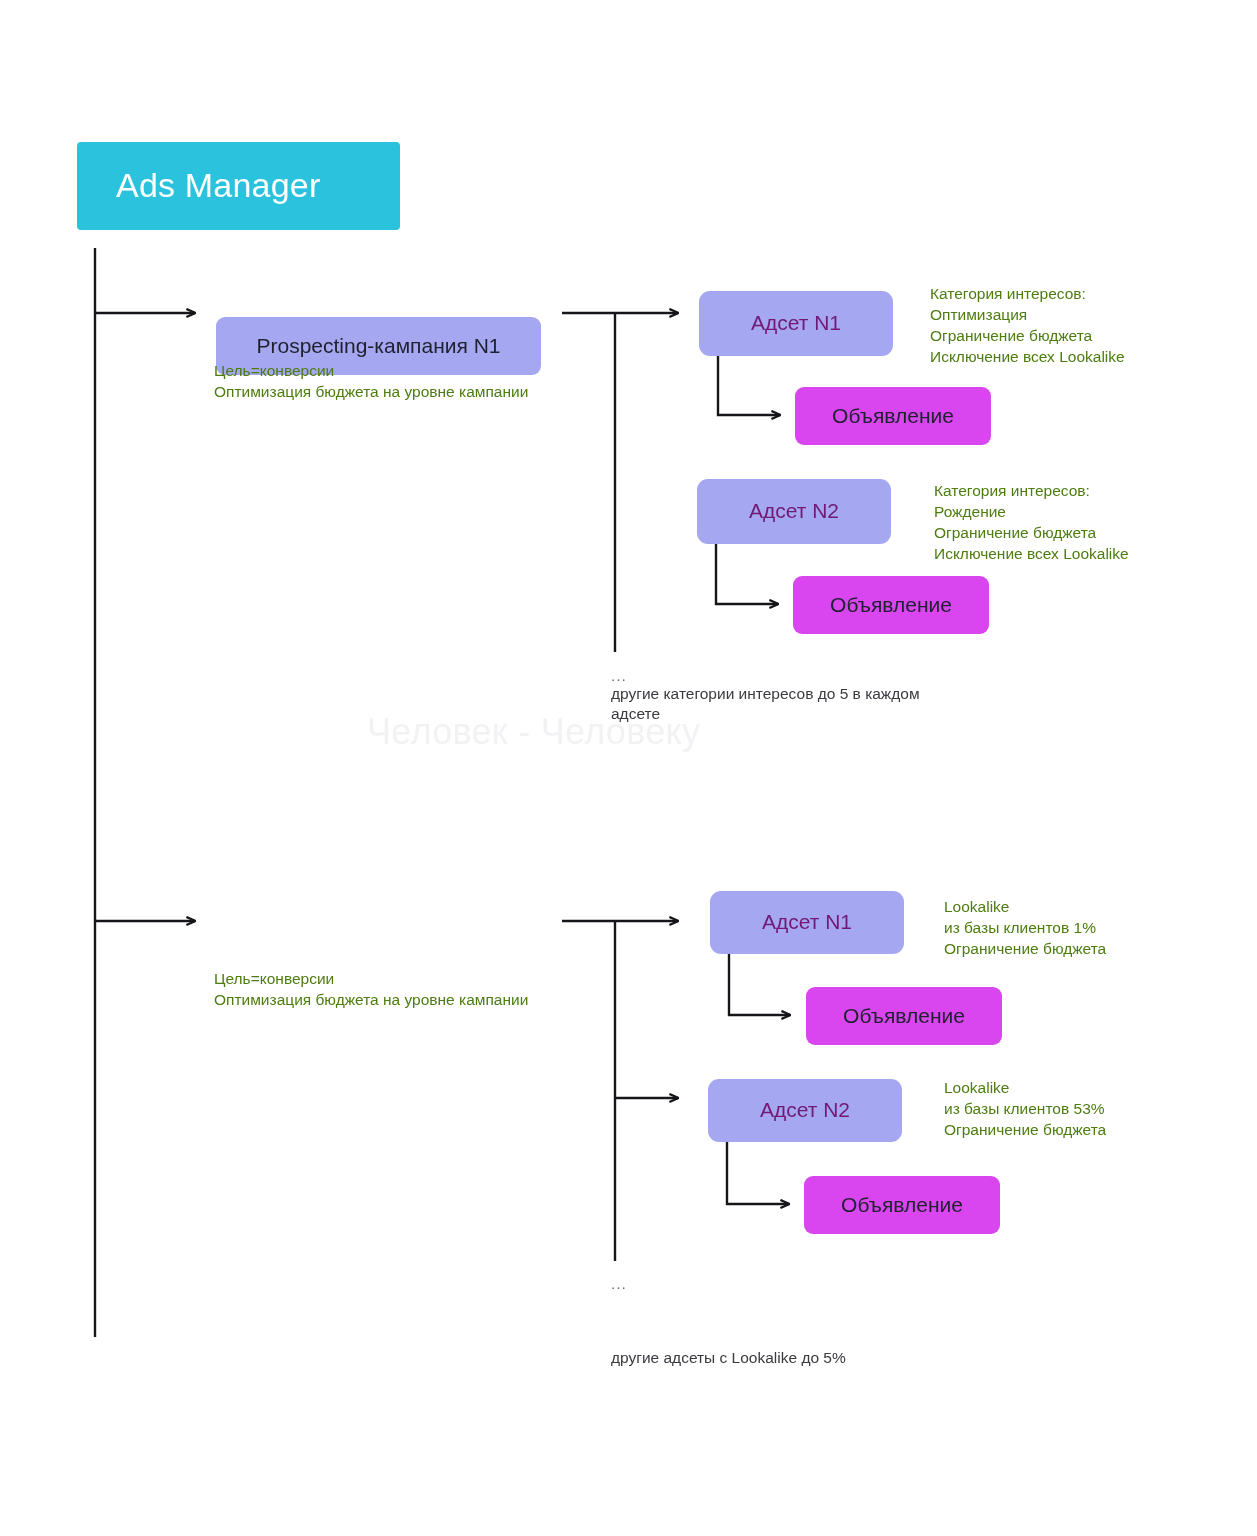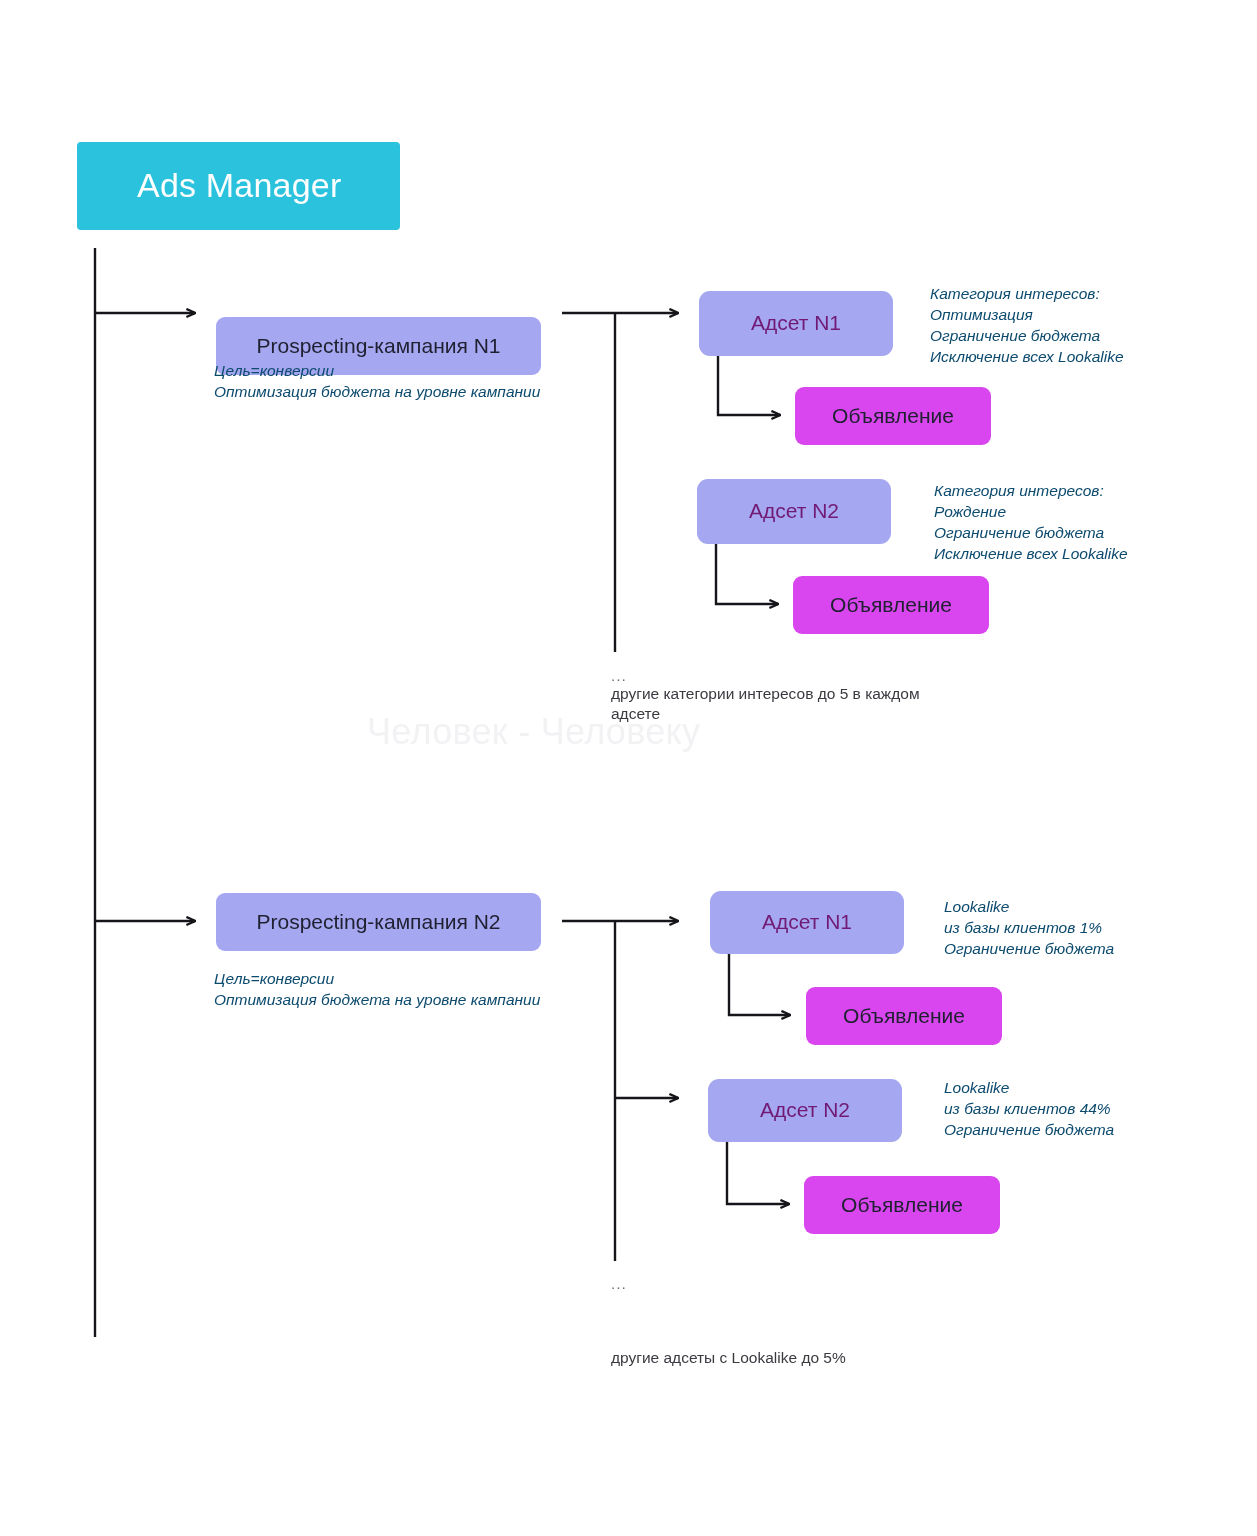--- a/index.html
+++ b/index.html
@@ -52,21 +52,21 @@
     line-height: 1.15;
   }
 
   .node-root {
     background: #2ac2dd;
     color: #ffffff;
     font-size: 34px;
     font-weight: 400;
     letter-spacing: 0.2px;
     justify-content: flex-start;
-    padding-left: 60px;
+    padding-left: 39px;
     border-radius: 4px;
   }
 
   .node-campaign {
     background: #a5a7f0;
     color: #1f2030;
     font-size: 21px;
     border-radius: 9px;
   }
 
@@ -82,23 +82,22 @@
     color: #1f2030;
     font-size: 21px;
     border-radius: 9px;
   }
 
   
   .annotation {
     position: absolute;
     font-size: 15.5px;
     line-height: 1.32;
-    color: #0c4a6e;
+    color: #4d7c0f;
     white-space: pre-line;
-    font-style: italic;
   }
 
   .note {
     position: absolute;
     font-size: 15.5px;
     line-height: 1.32;
     color: #3a3a40;
     white-space: pre-line;
   }
 
@@ -191,23 +190,20 @@
   <div class="annotation" style="left:934px; top:544px; width:260px;">Исключение всех Lookalike</div>
 
   <div class="node node-ad" style="left:793px; top:576px; width:196px; height:58px;">
     <span>Объявление</span>
   </div>
 
   <div class="note-dots" style="left:611px; top:668px;">...</div>
   <div class="note" style="left:611px; top:684px; width:420px;">другие категории интересов до 5 в каждом
 адсете</div>
 
-  <div class="node node-campaign" style="left:216px; top:893px; width:325px; height:58px;">
-    <span>Prospecting-кампания N2</span>
-  </div>
 
   <div class="annotation" style="left:214px; top:969px; width:420px;">Цель=конверсии</div>
   <div class="annotation" style="left:214px; top:990px; width:420px;">Оптимизация бюджета на уровне кампании</div>
 
   <div class="node node-adset" style="left:710px; top:891px; width:194px; height:63px;">
     <span>Адсет N1</span>
   </div>
 
   <div class="annotation" style="left:944px; top:897px; width:260px;">Lookalike</div>
   <div class="annotation" style="left:944px; top:918px; width:260px;">из базы клиентов 1%</div>
@@ -215,21 +211,21 @@
 
   <div class="node node-ad" style="left:806px; top:987px; width:196px; height:58px;">
     <span>Объявление</span>
   </div>
 
   <div class="node node-adset" style="left:708px; top:1079px; width:194px; height:63px;">
     <span>Адсет N2</span>
   </div>
 
   <div class="annotation" style="left:944px; top:1078px; width:260px;">Lookalike</div>
-  <div class="annotation" style="left:944px; top:1099px; width:260px;">из базы клиентов 44%</div>
+  <div class="annotation" style="left:944px; top:1099px; width:260px;">из базы клиентов 53%</div>
   <div class="annotation" style="left:944px; top:1120px; width:260px;">Ограничение бюджета</div>
 
   <div class="node node-ad" style="left:804px; top:1176px; width:196px; height:58px;">
     <span>Объявление</span>
   </div>
 
   <div class="note-dots" style="left:611px; top:1276px;">...</div>
   <div class="note" style="left:611px; top:1348px; width:420px;">другие адсеты с Lookalike до 5%</div>
 
 </div>

